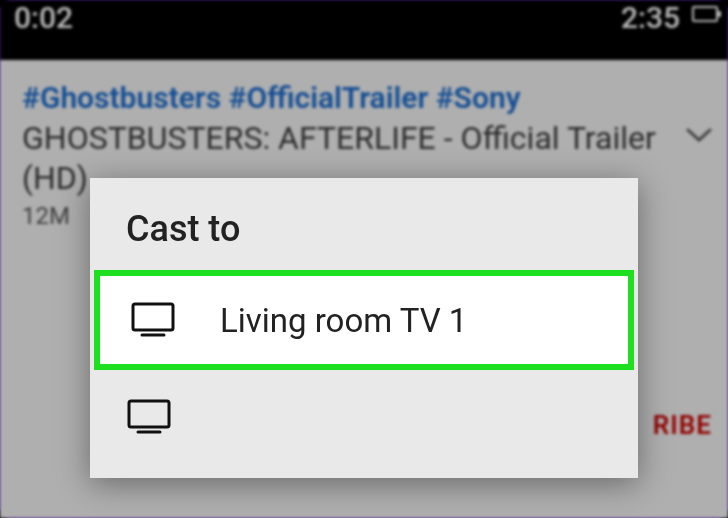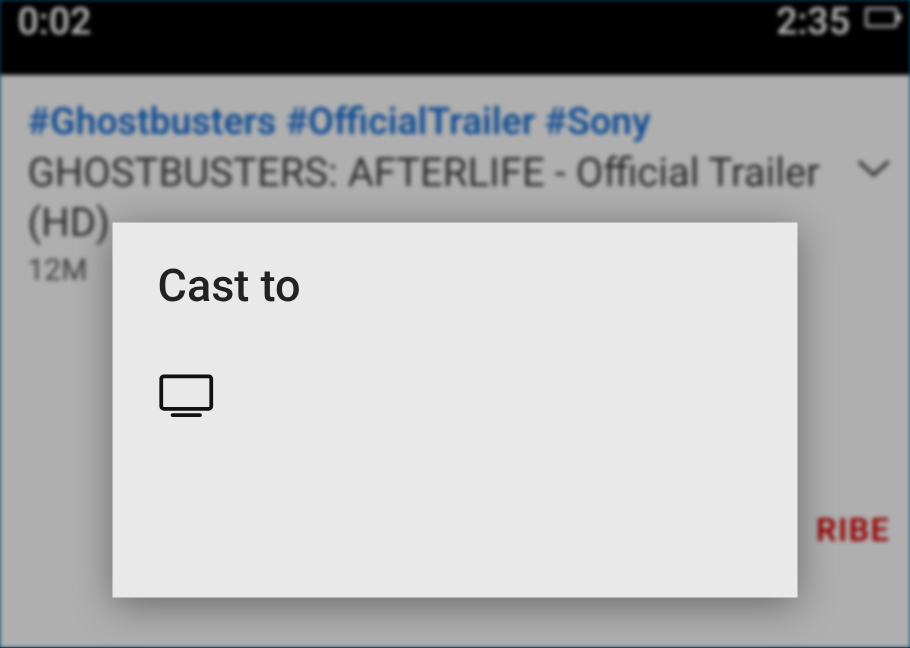--- a/index.html
+++ b/index.html
@@ -2,21 +2,22 @@
 <html><head>
 <meta charset="utf-8">
 <style>
   * { margin: 0; padding: 0; box-sizing: border-box; font-family: -apple-system, "Segoe UI", Roboto, Arial, sans-serif; }
   html, body { width: 728px; height: 518px; overflow: hidden; background:#000; }
 
   .stage {
     position: relative;
     width: 728px;
     height: 518px;
-    background: #0c4a6e;
+    background: #4c1d95;
+    border-radius: 11px;
   }
 
   
   .bg {
     position: absolute;
     inset: 0;
     filter: blur(1.5px) brightness(0.72);
   }
   .bg .black-strip {
     position: absolute;
@@ -158,20 +159,29 @@
 
     <div class="views">12M</div>
     <div class="subscribe">RIBE</div>
   </div>
 
   <div class="dialog">
     <div class="dialog-title">Cast to</div>
 
     <div class="device-list">
 
+      <div class="device highlighted">
+        <span class="tv-icon">
+          <svg width="46" height="38" viewBox="0 0 46 38">
+            <rect x="3" y="3" width="40" height="26" rx="2" stroke="#111" stroke-width="3" fill="none"></rect>
+            <line x1="12" y1="34" x2="34" y2="34" stroke="#111" stroke-width="3" stroke-linecap="round"></line>
+          </svg>
+        </span>
+        <span class="label">Living room TV 1</span>
+      </div>
 
       <div class="device">
         <span class="tv-icon">
           <svg width="46" height="38" viewBox="0 0 46 38">
             <rect x="3" y="3" width="40" height="26" rx="2" stroke="#111" stroke-width="3" fill="none"></rect>
             <line x1="12" y1="34" x2="34" y2="34" stroke="#111" stroke-width="3" stroke-linecap="round"></line>
           </svg>
         </span>
       </div>
 

